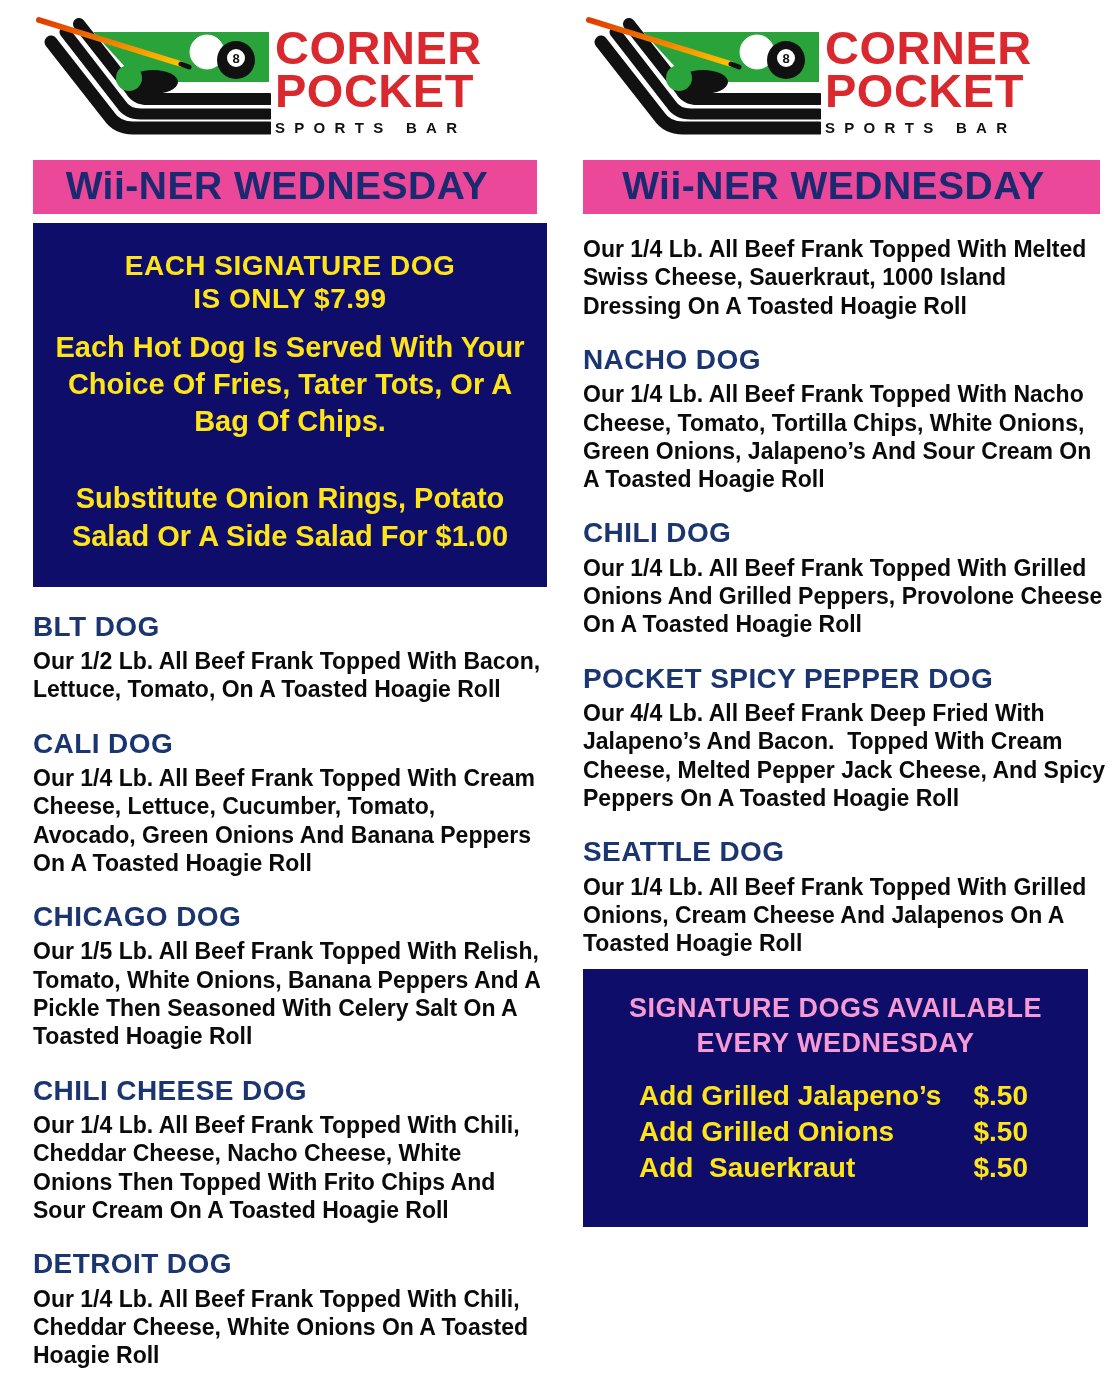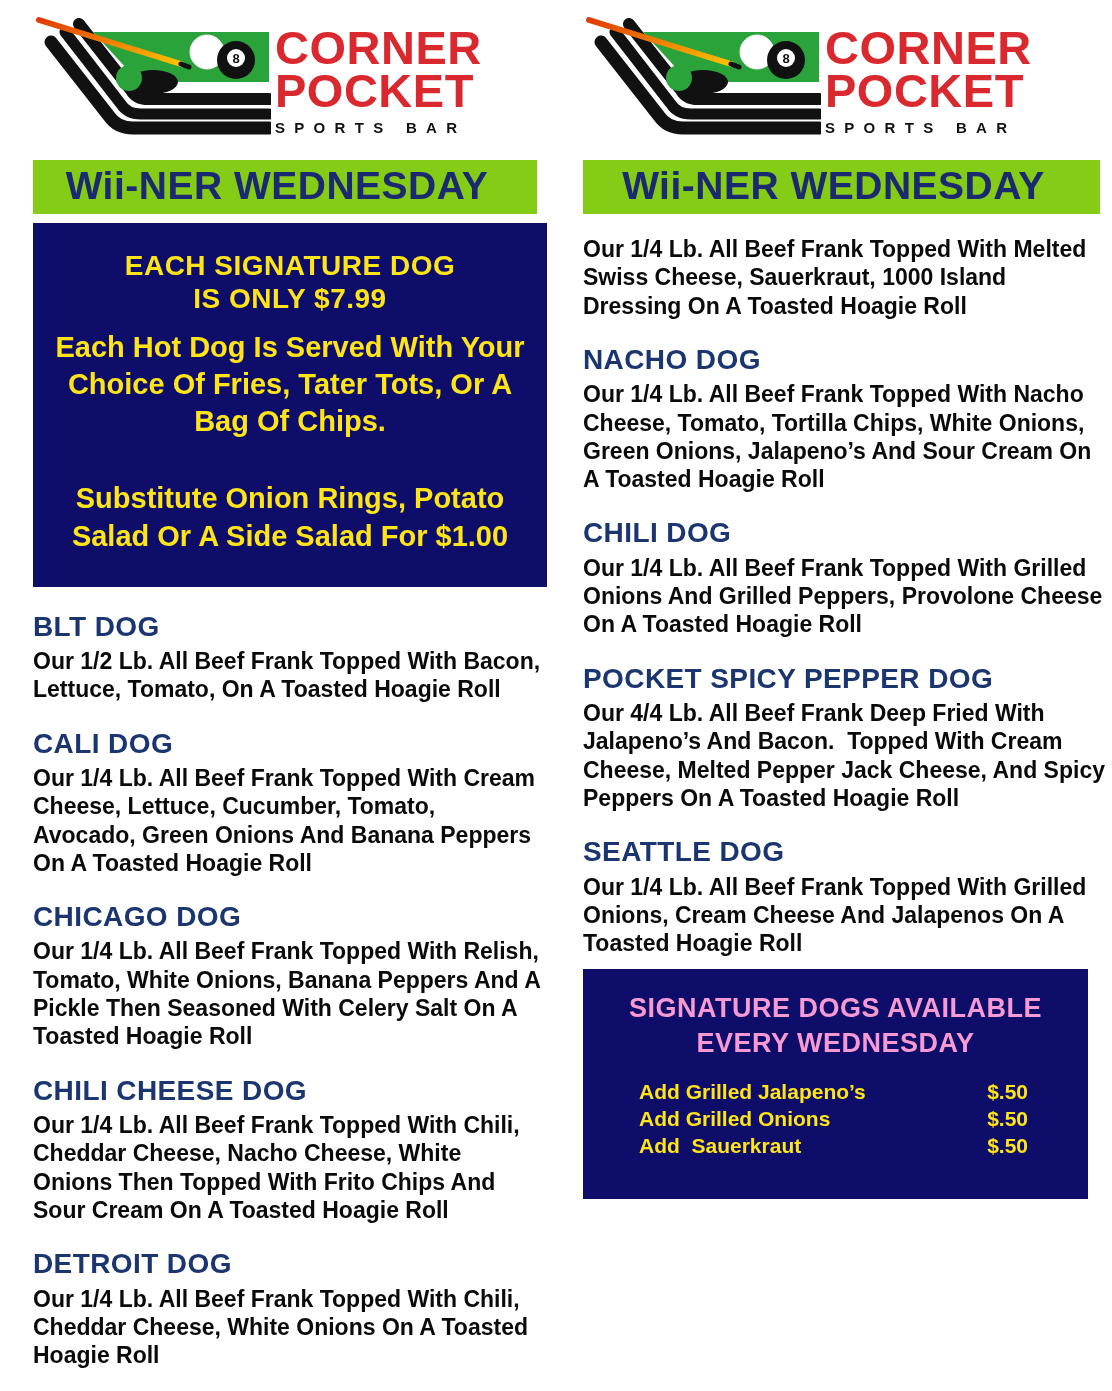--- a/index.html
+++ b/index.html
@@ -19,21 +19,21 @@
 
   
   .brand { display: flex; align-items: flex-start; height: 132px; margin-bottom: 14px; }
   .brand svg { flex: 0 0 auto; }
   .brand-text { margin-left: 4px; margin-top: 12px; }
   .brand-name { color: #d9292e; font-weight: 900; font-size: 47px; line-height: 0.92; letter-spacing: 0.5px; }
   .brand-tagline { color: #111111; font-weight: 700; font-size: 15px; letter-spacing: 0.62em; margin-top: 7px; white-space: nowrap; }
 
   
   .banner {
-    background: #84cc16;
+    background: #ec4899;
     color: #1b2a70;
     font-weight: 800;
     font-size: 39px;
     letter-spacing: 0.5px;
     text-align: center;
     padding: 4px 16px 6px 0;
     margin-right: 12px;
   }
 
   
@@ -83,21 +83,21 @@
     line-height: 1.3;
     text-align: center;
     letter-spacing: 0.5px;
   }
   .addons { margin-top: 16px; padding: 0 34px 0 30px; }
   .addon-row {
     display: flex;
     justify-content: space-between;
     color: #ffe417;
     font-weight: 800;
-    font-size: 21px;
+    font-size: 28px;
     line-height: 1.3;
   }
   .addon-label { white-space: pre-wrap; }
 </style>
 </head>
 <body>
 
 <div class="page">
 
   <div class="col col-left">
@@ -158,21 +158,21 @@
           <p class="item-desc">Our 1/2 Lb. All Beef Frank Topped With Bacon, Lettuce, Tomato, On A Toasted Hoagie Roll</p>
         </section>
 
         <section class="item">
           <h3 class="item-name">CALI DOG</h3>
           <p class="item-desc">Our 1/4 Lb. All Beef Frank Topped With Cream Cheese, Lettuce, Cucumber, Tomato, Avocado, Green Onions And Banana Peppers On A Toasted Hoagie Roll</p>
         </section>
 
         <section class="item">
           <h3 class="item-name">CHICAGO DOG</h3>
-          <p class="item-desc">Our 1/4 Lb. All Beef Frank Topped With Relish, Tomato, White Onions, Banana Peppers And A Pickle Then Seasoned With Celery Salt On A Toasted Hoagie Roll</p>
+          <p class="item-desc">Our 1/5 Lb. All Beef Frank Topped With Relish, Tomato, White Onions, Banana Peppers And A Pickle Then Seasoned With Celery Salt On A Toasted Hoagie Roll</p>
         </section>
 
         <section class="item">
           <h3 class="item-name">CHILI CHEESE DOG</h3>
           <p class="item-desc">Our 1/4 Lb. All Beef Frank Topped With Chili, Cheddar Cheese, Nacho Cheese, White Onions Then Topped With Frito Chips And Sour Cream On A Toasted Hoagie Roll</p>
         </section>
 
         <section class="item">
           <h3 class="item-name">DETROIT DOG</h3>
           <p class="item-desc">Our 1/4 Lb. All Beef Frank Topped With Chili, Cheddar Cheese, White Onions On A Toasted Hoagie Roll</p>

